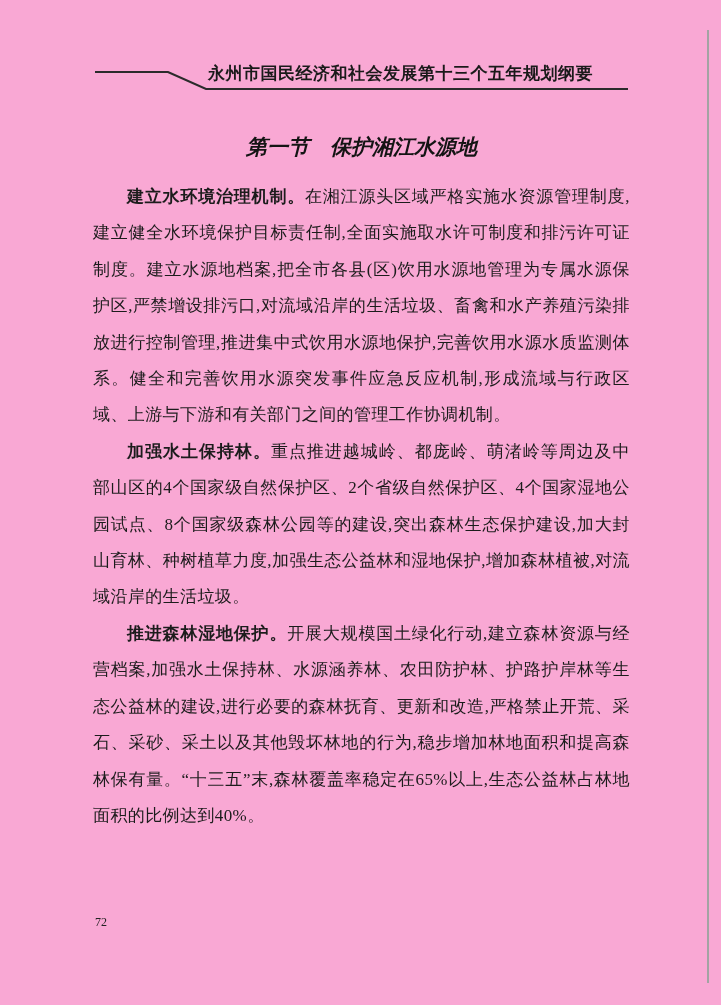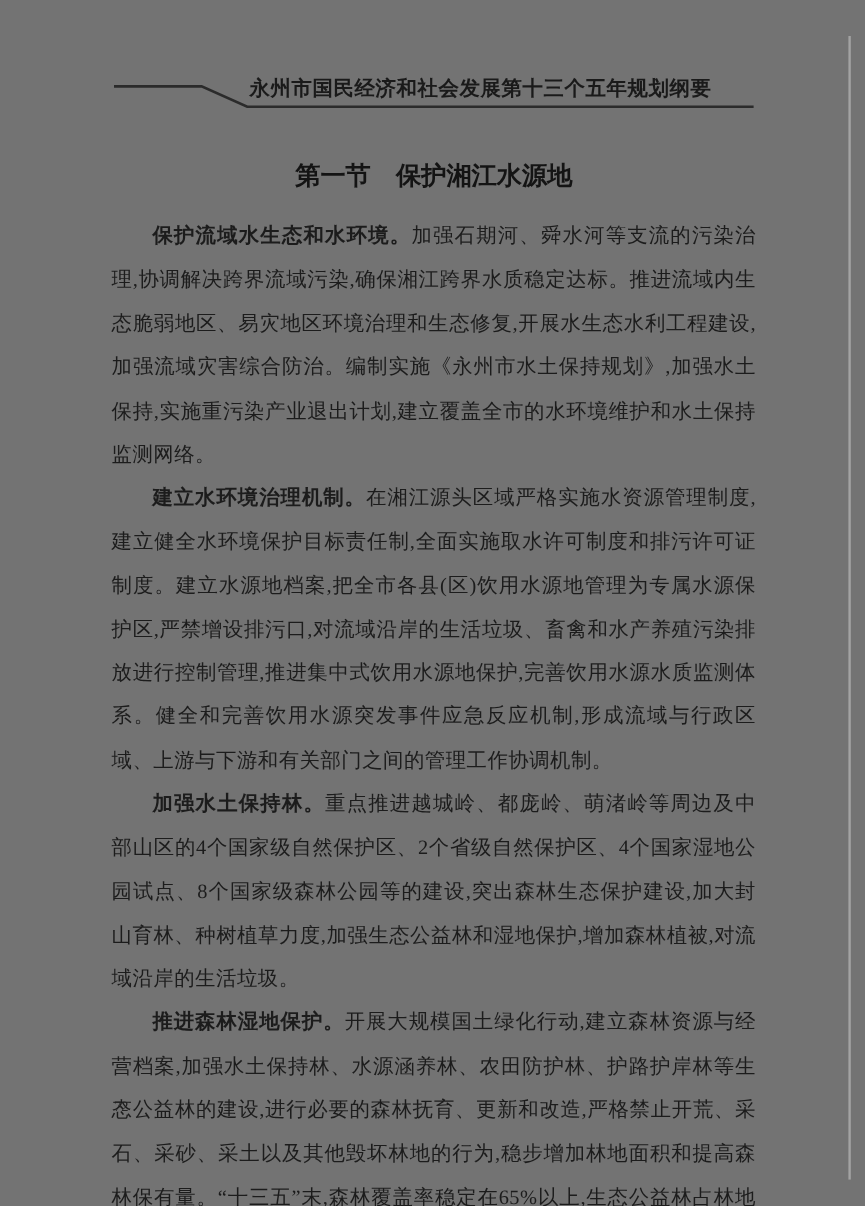--- a/index.html
+++ b/index.html
@@ -1,20 +1,20 @@
 <!DOCTYPE html>
 <html><head>
 <meta charset="utf-8">
 <style>
   html, body { margin: 0; padding: 0; background: #ffffff; }
   .page {
     position: relative;
     width: 721px;
     height: 1005px;
-    background: #737373;
+    background: #f9a8d4;
     overflow: hidden;
     font-family: "Liberation Serif", "DejaVu Serif", serif;
     color: #1c1c1c;
   }
   
   .right-edge {
     position: absolute;
     left: 707px;
     top: 30px;
     width: 2px;
@@ -44,20 +44,21 @@
     width: 537px;
   }
   .section-title {
     margin: 10px 0 17px 0;
     text-align: center;
     font-family: "Liberation Sans", "DejaVu Sans", sans-serif;
     font-weight: bold;
     font-size: 21px;
     line-height: 30px;
     color: #141414;
+    font-style: italic;
   }
   .section-title.second { margin-top: 22px; }
   .para {
     margin: 0;
     font-size: 17px;
     line-height: 36.4px;
     letter-spacing: 0.4px;
     text-align: justify;
     text-indent: 2em;
     color: #1c1c1c;
@@ -81,21 +82,20 @@
   <svg class="header-rule" width="721" height="100" viewBox="0 0 721 100" aria-hidden="true">
     <polyline points="95,72 168,72 206,89 628,89" fill="none" stroke="#2b2b2b" stroke-width="2.2"></polyline>
   </svg>
 
   <div class="header-title">永州市国民经济和社会发展第十三个五年规划纲要</div>
 
   <div class="main">
 
     <h2 class="section-title">第一节　保护湘江水源地</h2>
 
-    <p class="para"><span class="lead">保护流域水生态和水环境。</span><span>加强石期河、舜水河等支流的污染治理,协调解决跨界流域污染,确保湘江跨界水质稳定达标。推进流域内生态脆弱地区、易灾地区环境治理和生态修复,开展水生态水利工程建设,加强流域灾害综合防治。编制实施《永州市水土保持规划》,加强水土保持,实施重污染产业退出计划,建立覆盖全市的水环境维护和水土保持监测网络。</span></p>
 
     <p class="para"><span class="lead">建立水环境治理机制。</span><span>在湘江源头区域严格实施水资源管理制度,建立健全水环境保护目标责任制,全面实施取水许可制度和排污许可证制度。建立水源地档案,把全市各县(区)饮用水源地管理为专属水源保护区,严禁增设排污口,对流域沿岸的生活垃圾、畜禽和水产养殖污染排放进行控制管理,推进集中式饮用水源地保护,完善饮用水源水质监测体系。健全和完善饮用水源突发事件应急反应机制,形成流域与行政区域、上游与下游和有关部门之间的管理工作协调机制。</span></p>
 
 
     <p class="para"><span class="lead">加强水土保持林。</span><span>重点推进越城岭、都庞岭、萌渚岭等周边及中部山区的4个国家级自然保护区、2个省级自然保护区、4个国家湿地公园试点、8个国家级森林公园等的建设,突出森林生态保护建设,加大封山育林、种树植草力度,加强生态公益林和湿地保护,增加森林植被,对流域沿岸的生活垃圾。</span></p>
 
     <p class="para"><span class="lead">推进森林湿地保护。</span><span>开展大规模国土绿化行动,建立森林资源与经营档案,加强水土保持林、水源涵养林、农田防护林、护路护岸林等生态公益林的建设,进行必要的森林抚育、更新和改造,严格禁止开荒、采石、采砂、采土以及其他毁坏林地的行为,稳步增加林地面积和提高森林保有量。“十三五”末,森林覆盖率稳定在65%以上,生态公益林占林地面积的比例达到40%。</span></p>
 
   </div>
 

